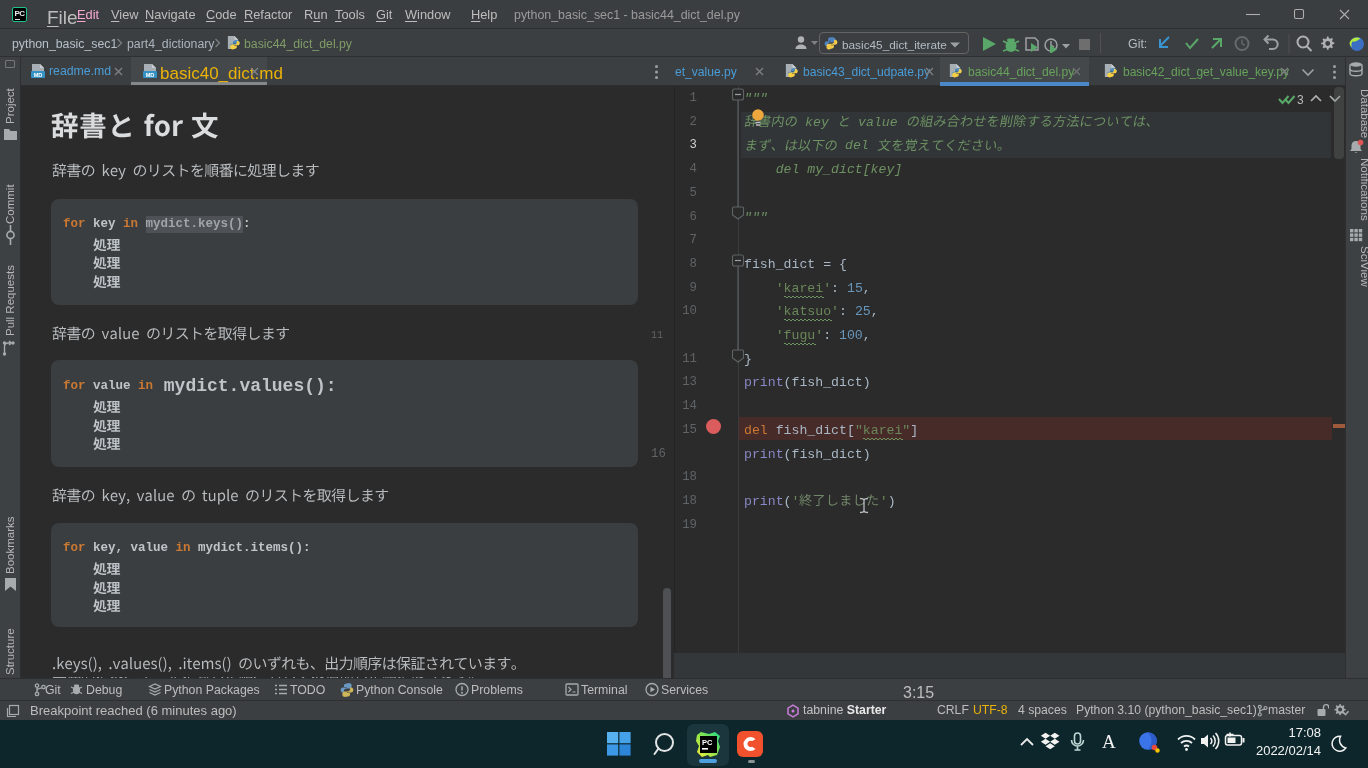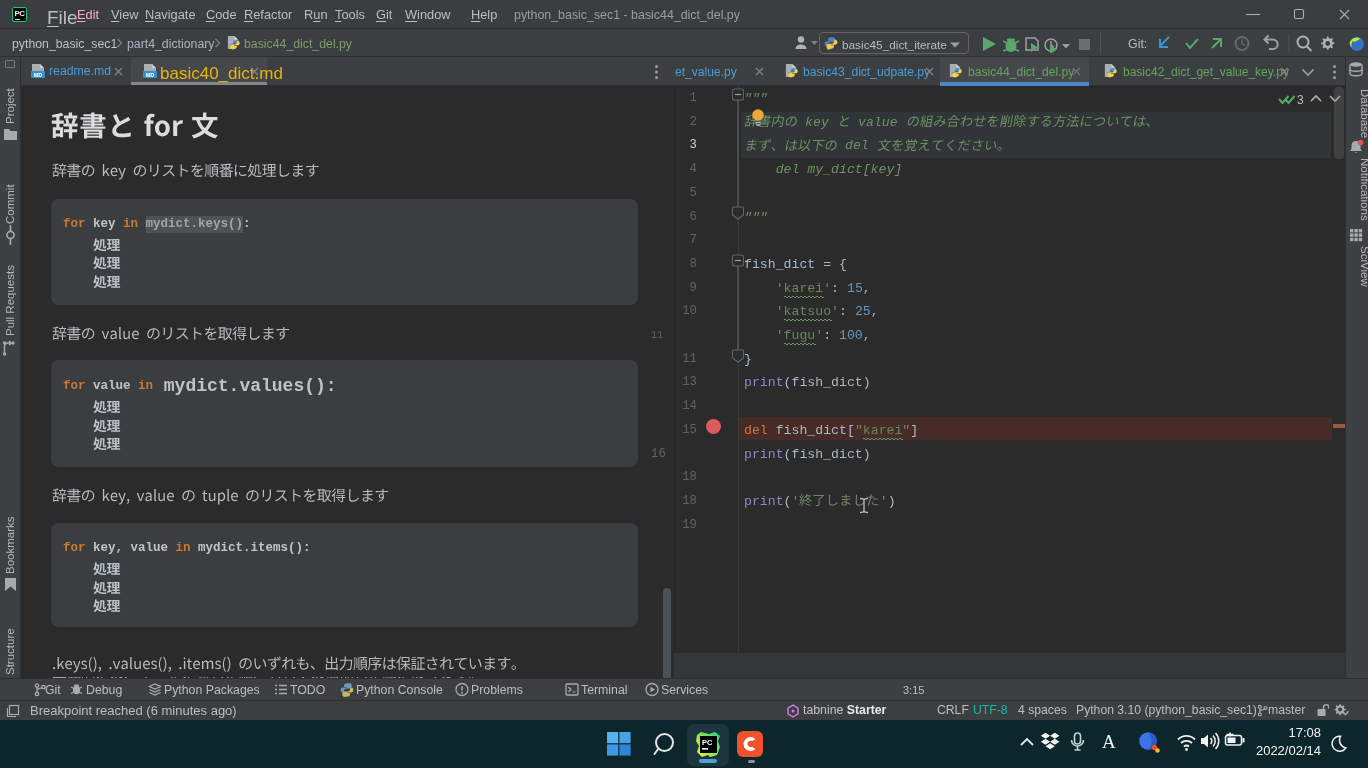--- a/index.html
+++ b/index.html
@@ -696,23 +696,23 @@
         <rect x="3.5" y="1.5" width="9" height="9"></rect>
         <path d="M1.5 4v8.5H10"></path>
       </g>
     </svg>
 <div style="position:absolute;left:30px;top:703px;font-size:13px;color:#bdbdbd;">Breakpoint reached (6 minutes ago)</div>
 <svg style="position:absolute;left:786px;top:704px" width="14" height="14">
 <path d="M7 1.2l5 2.9v5.8L7 12.8 2 9.9V4.1z" fill="none" stroke="#c77dd9" stroke-width="1.5"></path>
       <circle cx="7" cy="7" r="1.5" fill="#c77dd9"></circle>
     </svg>
 <div style="position:absolute;left:803px;top:703px;font-size:12.3px;color:#c3c3c3;">tabnine <b style="color:#e8e8e8">Starter</b></div>
-<div style="position:absolute;left:903px;top:684px;font-size:11px;color:#bdbdbd;text-align:center;">3:15</div>
+<div style="position:absolute;left:903px;top:684px;font-size:16px;color:#bdbdbd;text-align:center;">3:15</div>
 <div style="position:absolute;left:937px;top:703px;font-size:12.2px;color:#bdbdbd;">CRLF</div>
-<div style="position:absolute;left:973px;top:703px;font-size:12.2px;color:#14b8a6;">UTF-8</div>
+<div style="position:absolute;left:973px;top:703px;font-size:12.2px;color:#eab308;">UTF-8</div>
 <div style="position:absolute;left:1018px;top:703px;font-size:12.2px;color:#bdbdbd;">4 spaces</div>
 <div style="position:absolute;left:1076px;top:703px;font-size:12.2px;color:#bdbdbd;">Python 3.10 (python_basic_sec1)</div>
 <svg style="position:absolute;left:1256px;top:703px" width="12" height="15">
 <g stroke="#a7abae" stroke-width="1.2" fill="none">
         <circle cx="3.8" cy="3.8" r="1.5"></circle>
         <circle cx="3.8" cy="11.5" r="1.5"></circle>
         <circle cx="9.5" cy="5" r="1.5"></circle>
         <path d="M3.8 5.3v4.7M3.8 9c0-2.3 2.4-2.3 5.7-2.8"></path>
       </g>
     </svg>

